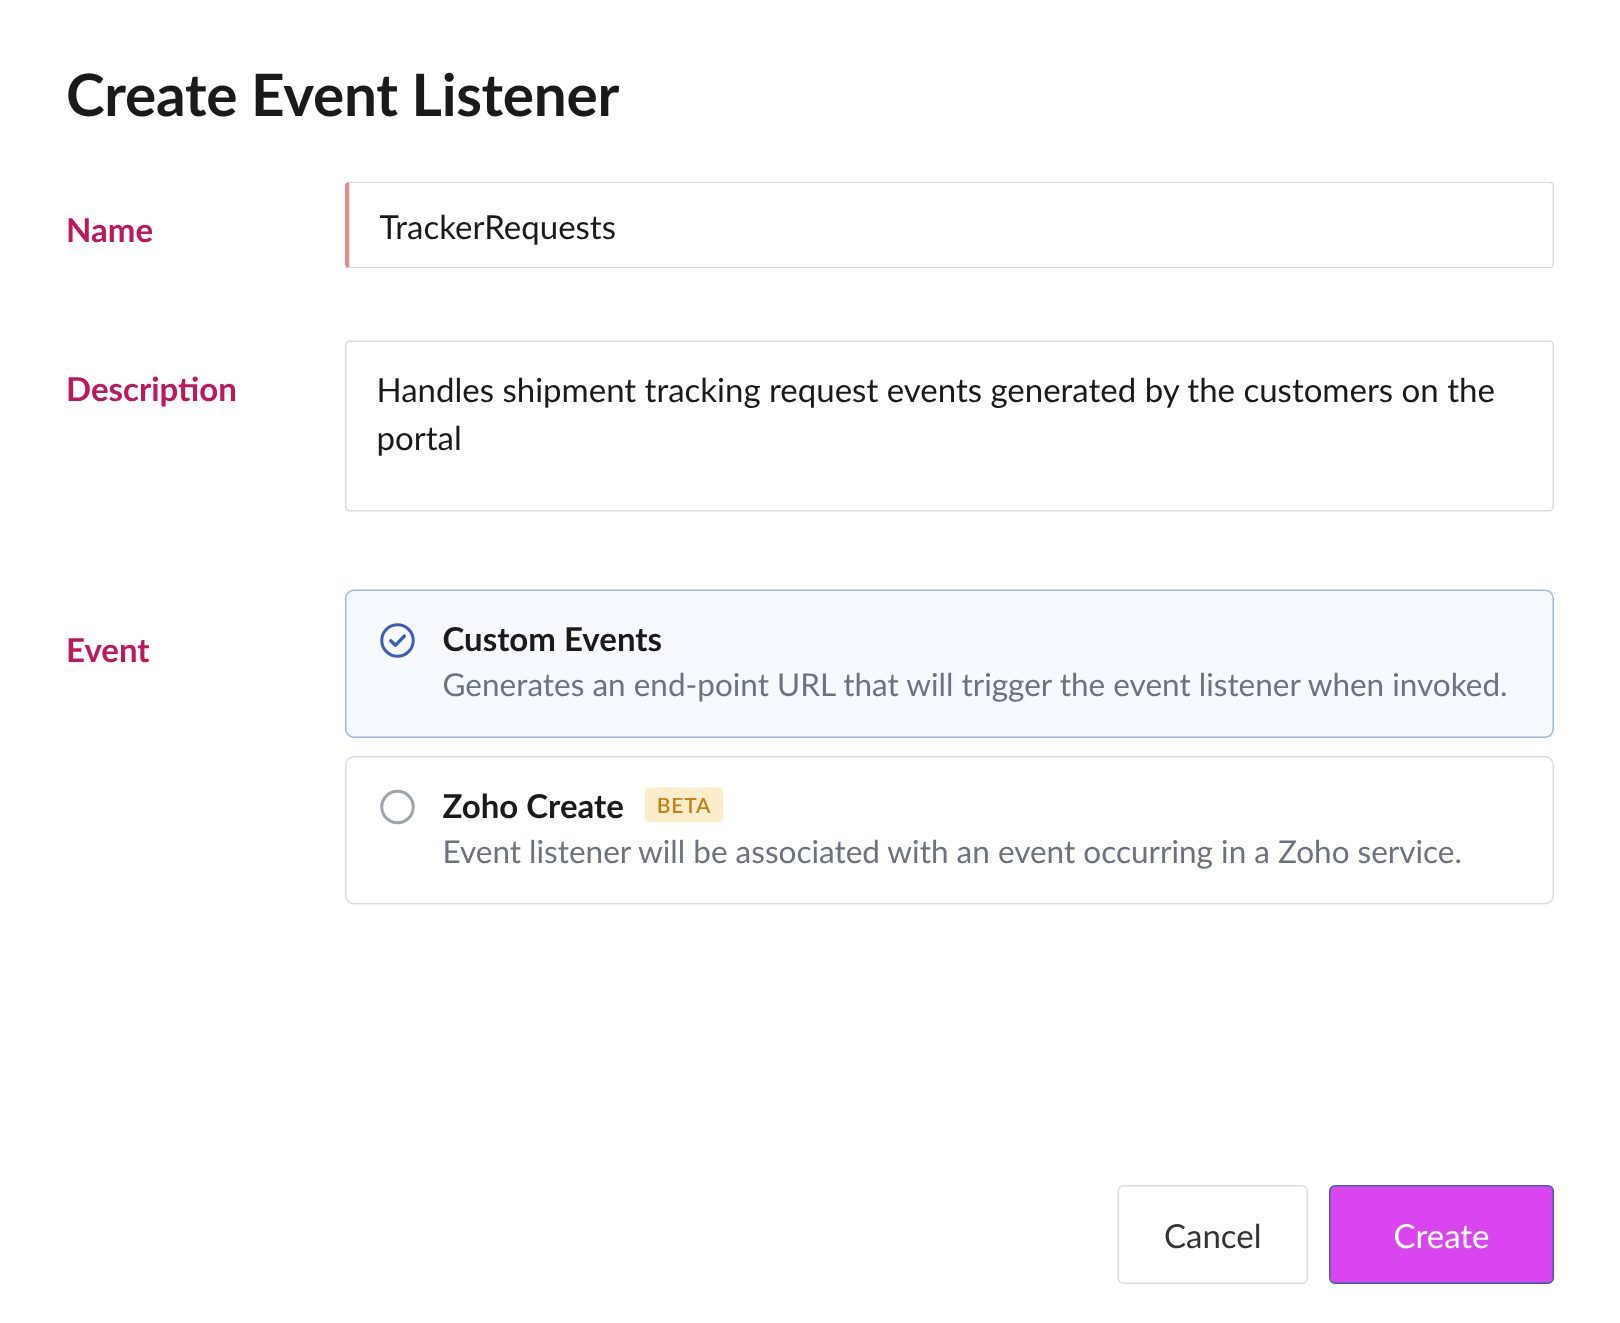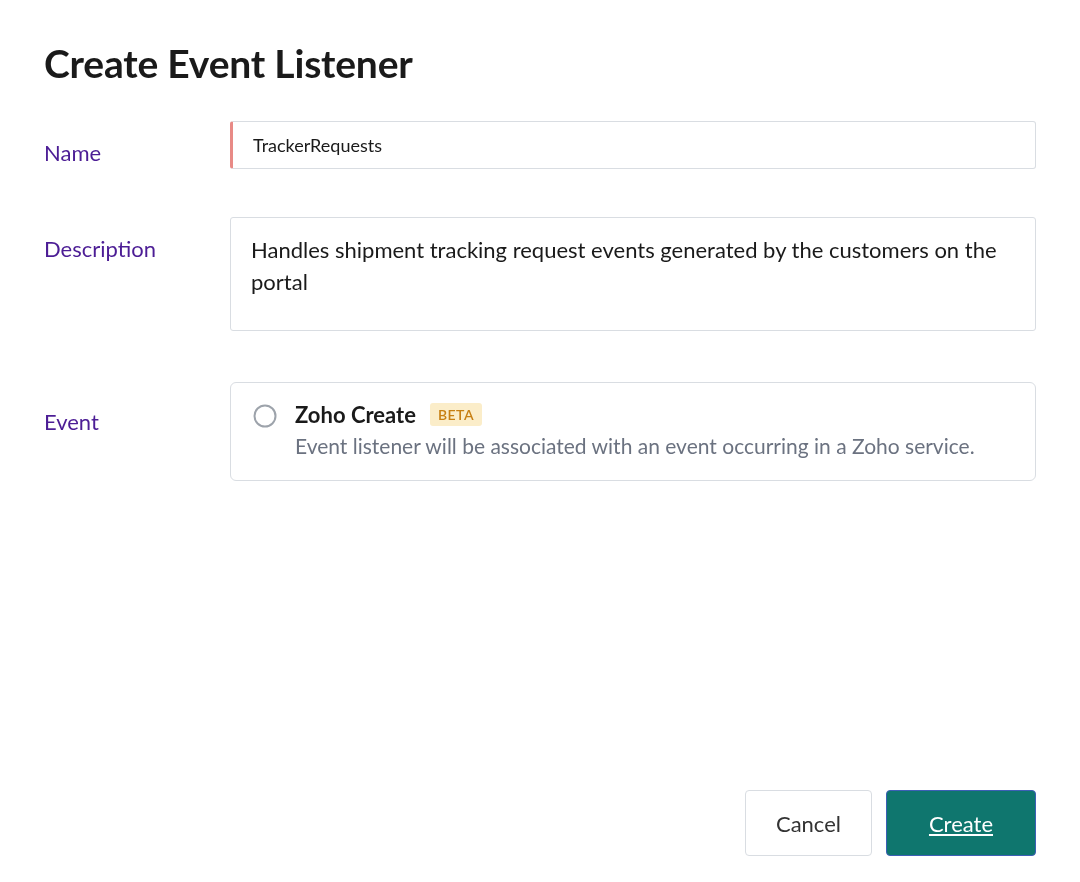--- a/index.html
+++ b/index.html
@@ -27,33 +27,34 @@
     align-items: flex-start;
     margin-bottom: 48px;
   }
   .form-row.type-row {
     margin-bottom: 0;
   }
   .label {
     width: 186px;
     flex-shrink: 0;
     font-size: 22px;
-    color: #4c1d95;
+    color: #be185d;
     padding-top: 18px;
+    font-weight: bold;
   }
   .field {
     flex: 1;
   }
   .text-input {
     width: 100%;
-    height: 48px;
+    height: 58px;
     border: 1px solid #d9dde2;
     border-left: 3px solid #e88a86;
     border-radius: 3px;
-    font-size: 18px;
+    font-size: 22px;
     padding: 0 20px;
     color: #1a1a1a;
     outline: none;
     font-family: inherit;
   }
   .textarea {
     width: 100%;
     height: 114px;
     border: 1px solid #d9dde2;
     border-radius: 3px;
@@ -137,25 +138,24 @@
     display: flex;
     align-items: center;
     justify-content: center;
   }
   .btn-secondary {
     background: #fff;
     border: 1px solid #d9dde2;
     color: #333;
   }
   .btn-primary {
-    background: #0f766e;
+    background: #d946ef;
     border: 1px solid #3c5fb6;
     color: #fff;
     min-width: 150px;
-    text-decoration: underline;
   }
 </style>
 </head>
 <body>
 
 <div class="page">
 
   <h1 class="title">Create Event Listener</h1>
 
   <div class="form-row">
@@ -170,20 +170,34 @@
     <div class="field">
       <textarea class="textarea" style="">Handles shipment tracking request events generated by the customers on the portal</textarea>
     </div>
   </div>
 
   <div class="form-row type-row">
     <div class="label" style="padding-top:26px">Event</div>
     <div class="field">
       <div class="options">
 
+        <div class="option selected">
+          <span class="radio">
+            <svg width="24" height="24" viewBox="0 0 24 24" fill="none">
+              <circle cx="12" cy="12" r="10.5" stroke="#3c5fb6" stroke-width="2"></circle>
+              <path d="M7.5 12.2 L10.6 15.2 L16.6 9" stroke="#3c5fb6" stroke-width="2.2" fill="none" stroke-linecap="round" stroke-linejoin="round"></path>
+            </svg>
+          </span>
+          <div class="option-body">
+            <div class="option-title">
+              <span>Custom Events</span>
+            </div>
+            <div class="option-desc">Generates an end-point URL that will trigger the event listener when invoked.</div>
+          </div>
+        </div>
 
         <div class="option">
           <span class="radio">
             <svg width="24" height="24" viewBox="0 0 24 24" fill="none">
               <circle cx="12" cy="12" r="10.5" stroke="#9da3ab" stroke-width="2"></circle>
             </svg>
           </span>
           <div class="option-body">
             <div class="option-title">
               <span>Zoho Create</span>

